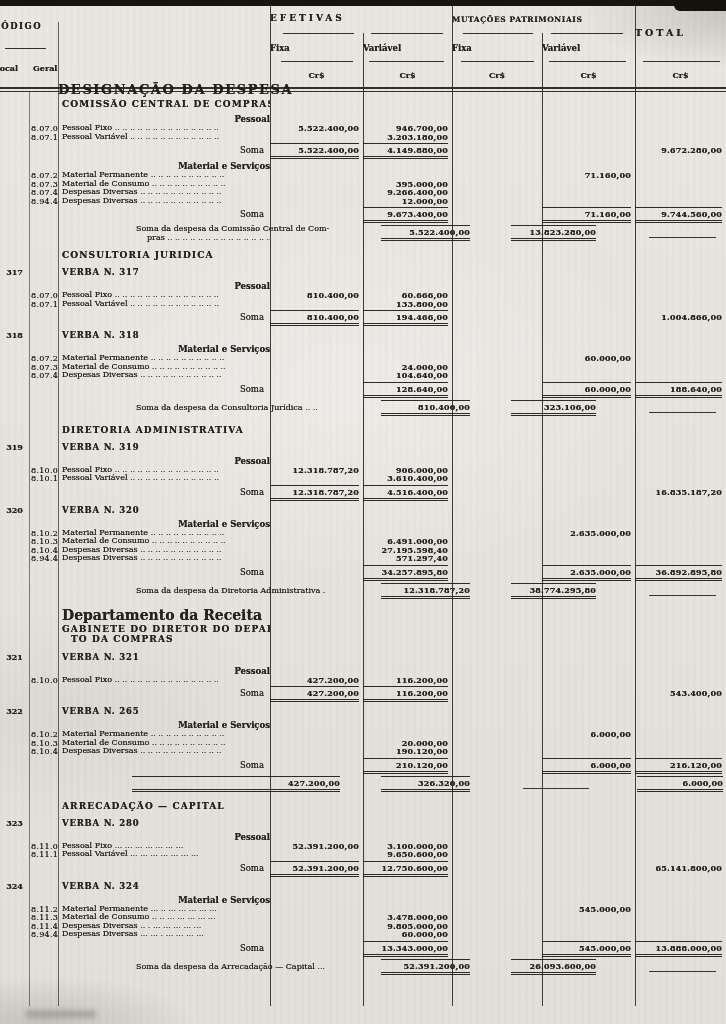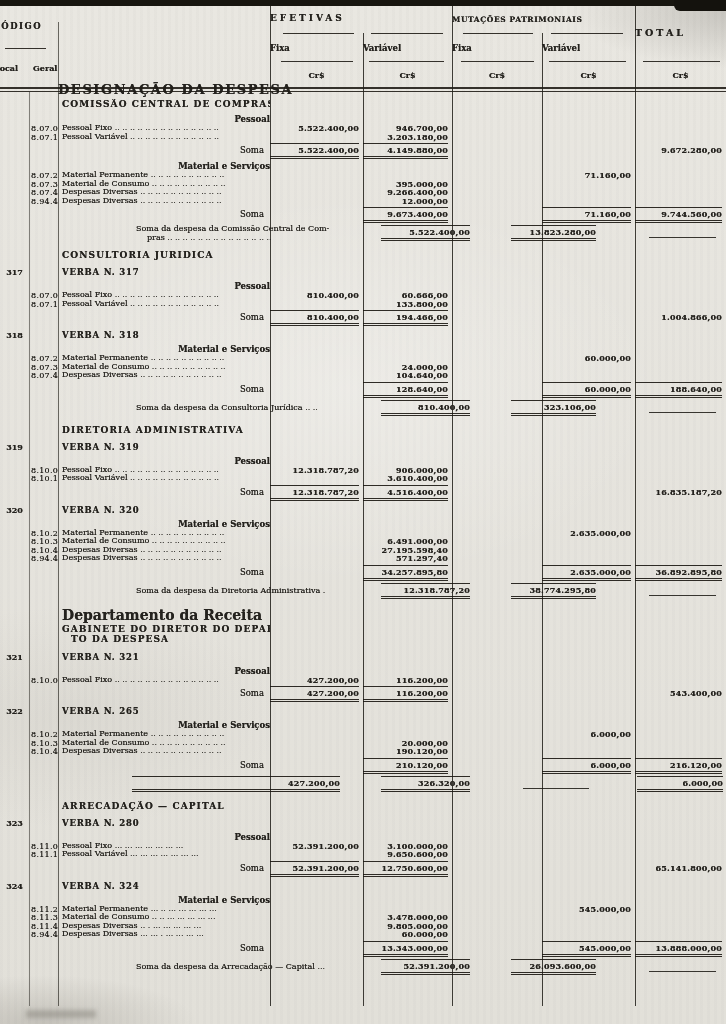--- a/index.html
+++ b/index.html
@@ -581,21 +581,21 @@
         <div class="c c-desig">Departamento da Receita</div>
         <div class="c money"></div>
         <div class="c money"></div>
         <div class="c money"></div>
         <div class="c money"></div>
         <div class="c money"></div>
       </div>
       <div class="row r-heading2">
         <div class="c c-local"></div>
         <div class="c c-geral"></div>
-        <div class="c c-desig"><span>GABINETE DO DIRETOR DO DEPARTAMEN-</span><span class="line2">TO DA DESPESA</span></div>
+        <div class="c c-desig"><span>GABINETE DO DIRETOR DO DEPARTAMEN-</span><span class="line2">TO DA COMPRAS</span></div>
         <div class="c money"></div>
         <div class="c money"></div>
         <div class="c money"></div>
         <div class="c money"></div>
         <div class="c money"></div>
       </div>
       <div class="row r-verba">
         <div class="c c-local">321</div>
         <div class="c c-geral"></div>
         <div class="c c-desig">VERBA N. 321</div>

